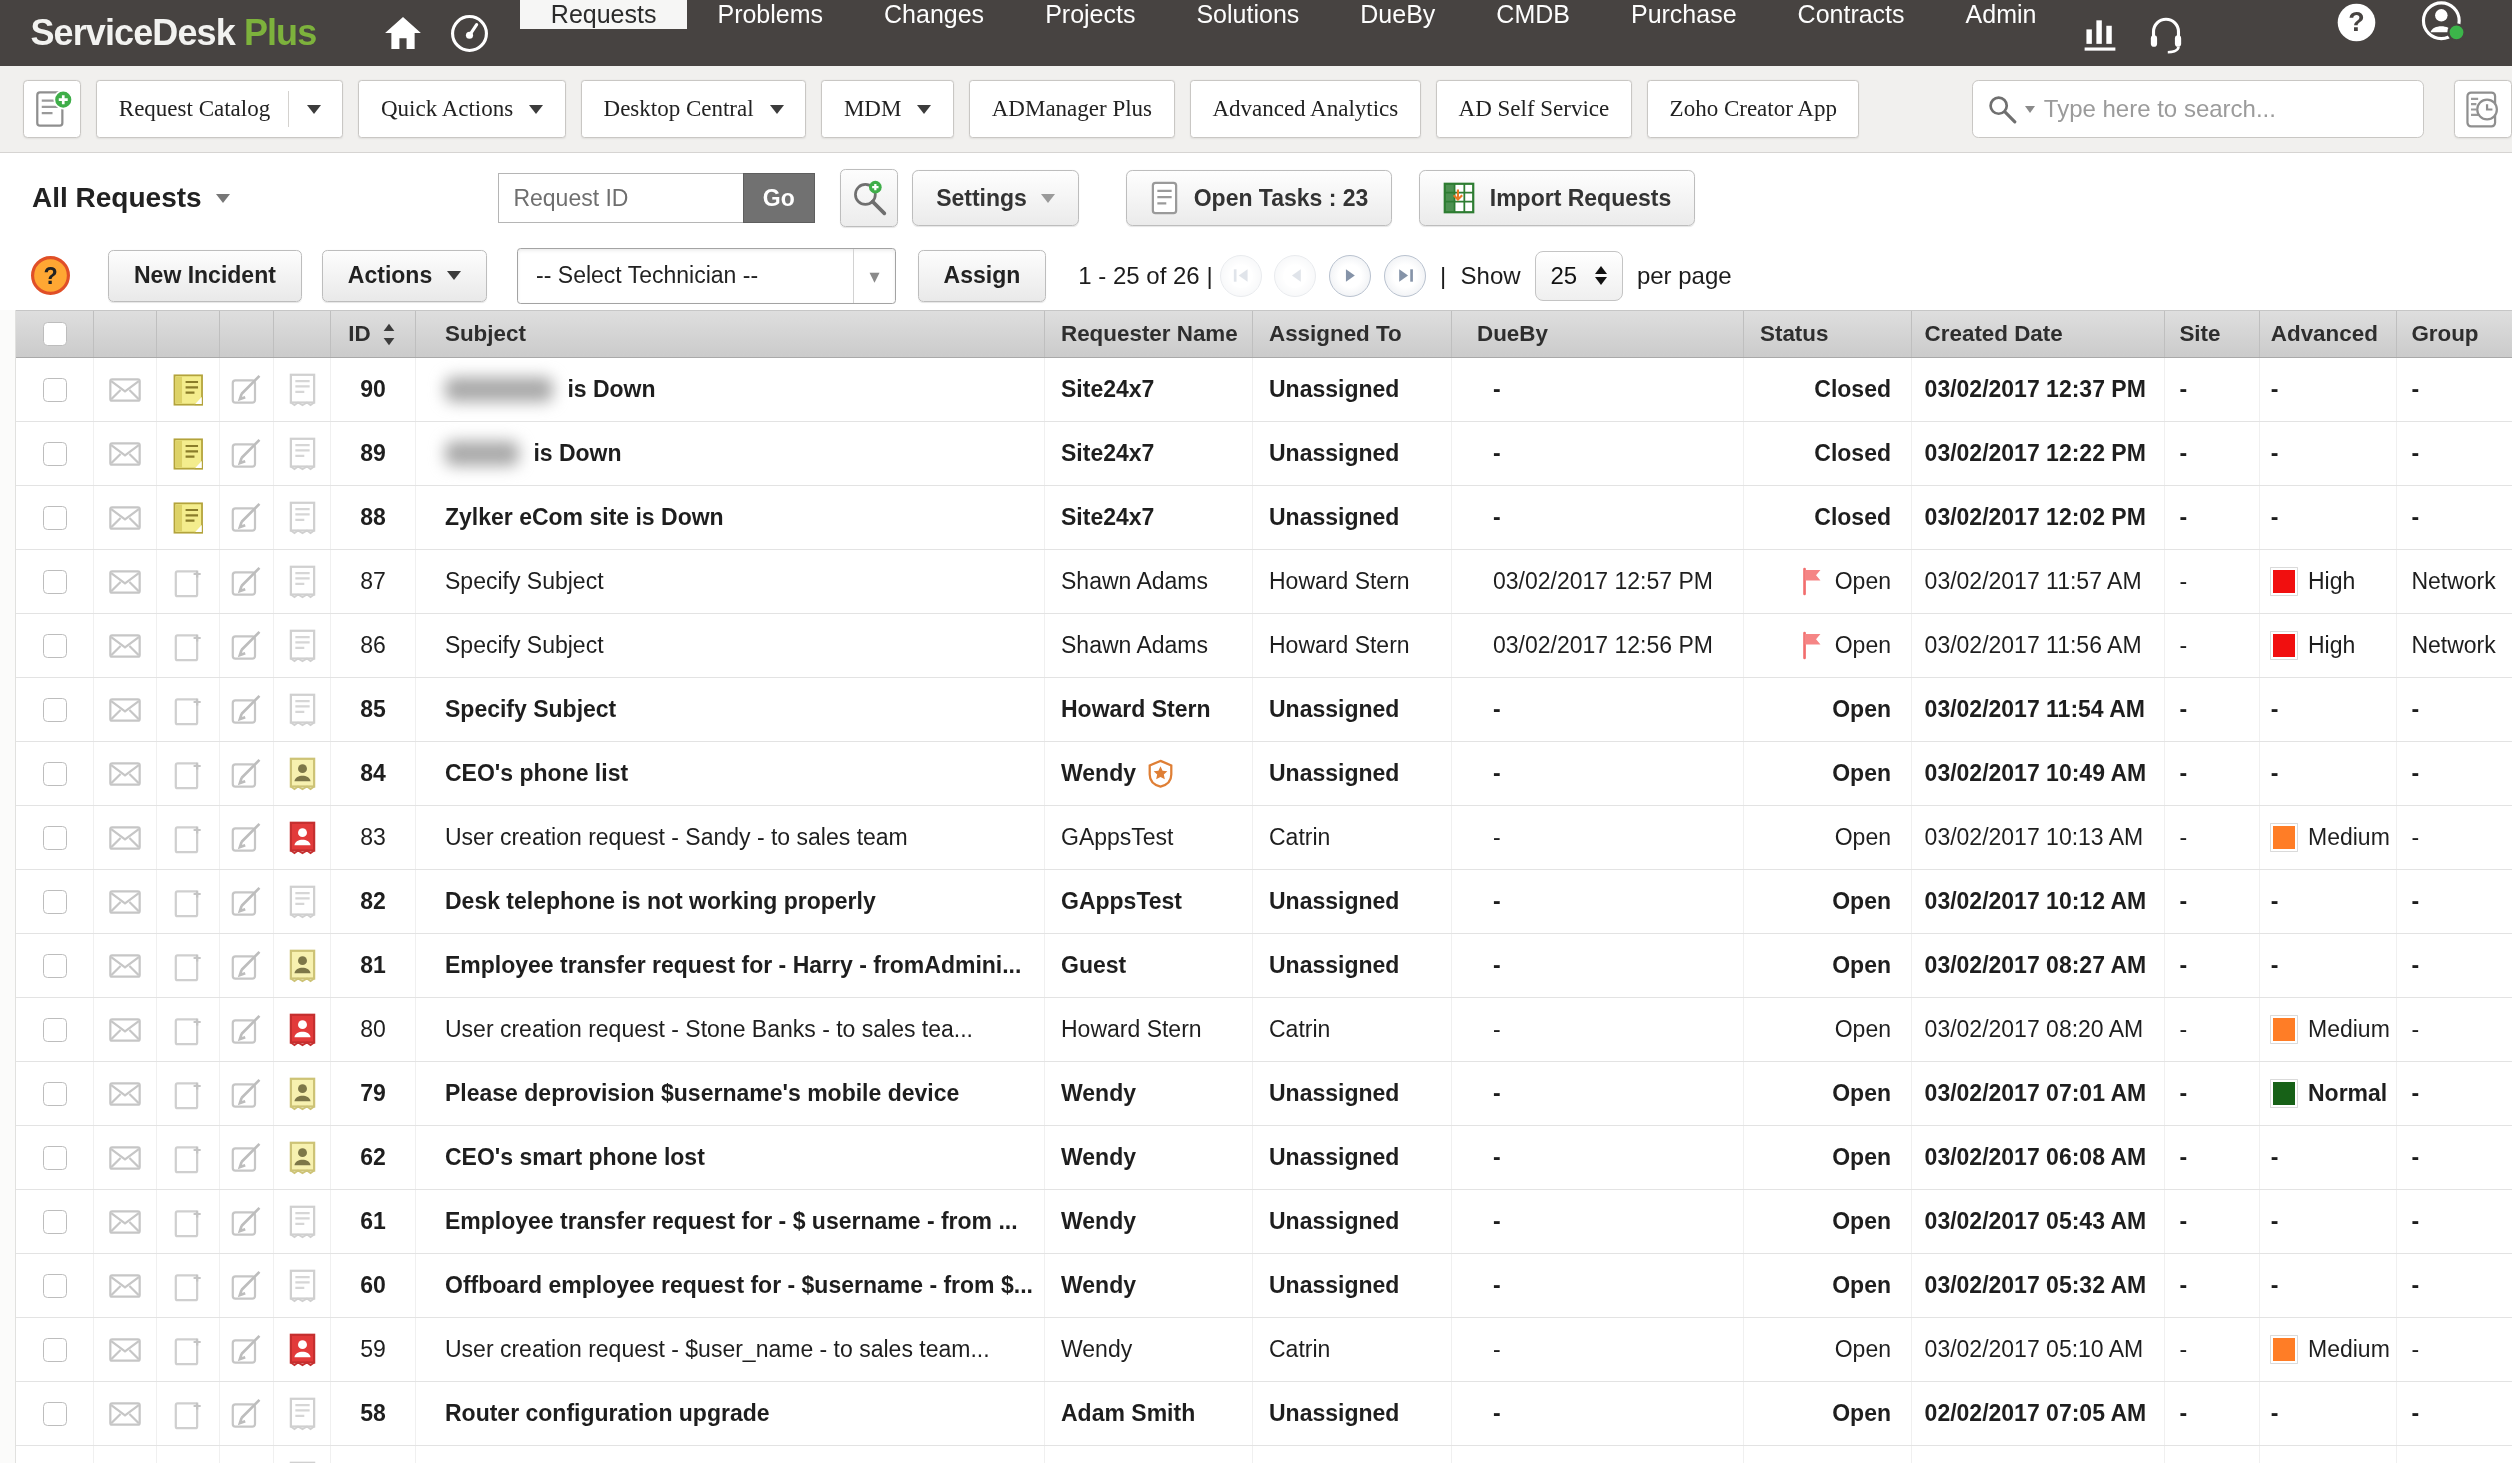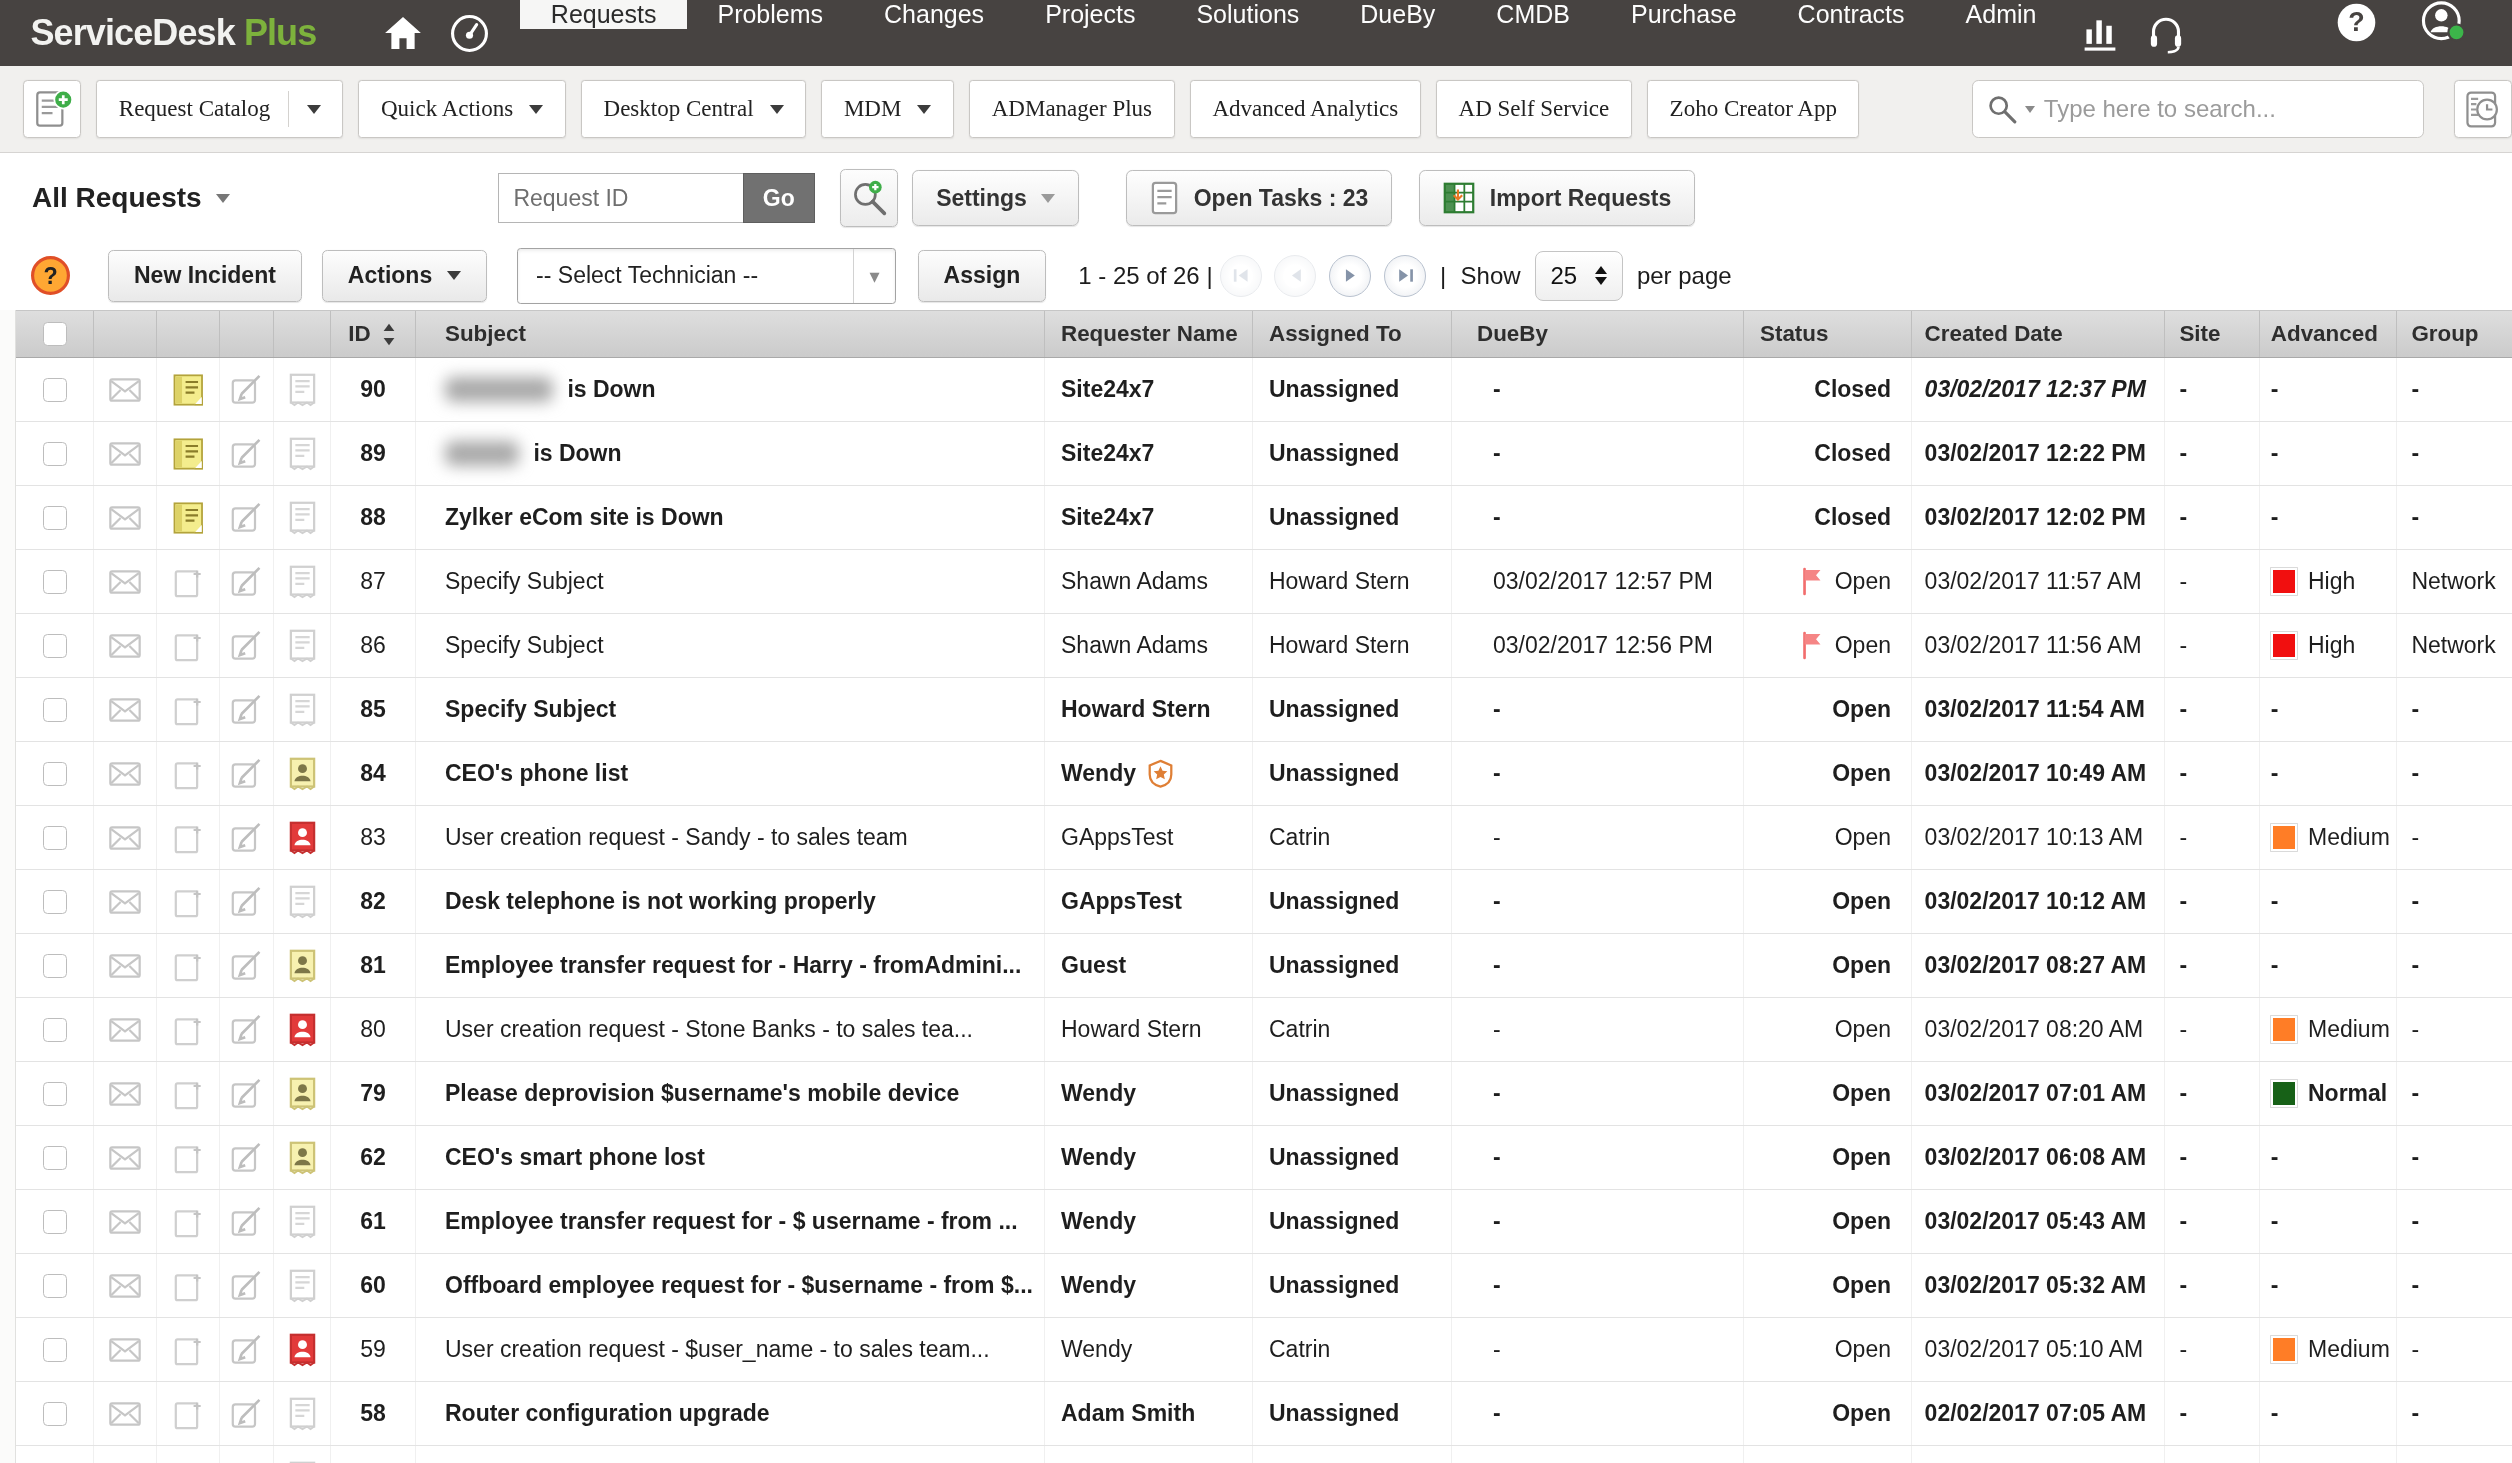--- a/index.html
+++ b/index.html
@@ -419,21 +419,21 @@
           </div>
           <div class="cell c-assigned" style="width: 199px;">
             <span>Unassigned</span>
           </div>
           <div class="cell c-due" style="width: 292px;">
             <span>-</span>
           </div>
           <div class="cell c-status" style="width: 168px;">
             <span>Closed</span>
           </div>
-          <div class="cell c-created" style="width: 253px; font-style: italic;">
+          <div class="cell c-created" style="width: 253px;">
             <span>03/02/2017 12:37 PM</span>
           </div>
           <div class="cell c-site" style="width: 95px;">
             <span>-</span>
           </div>
           <div class="cell c-priority" style="width: 137px;">
             <span>-</span>
           </div>
           <div class="cell c-group" style="width: 153px;">
             <span>-</span>

